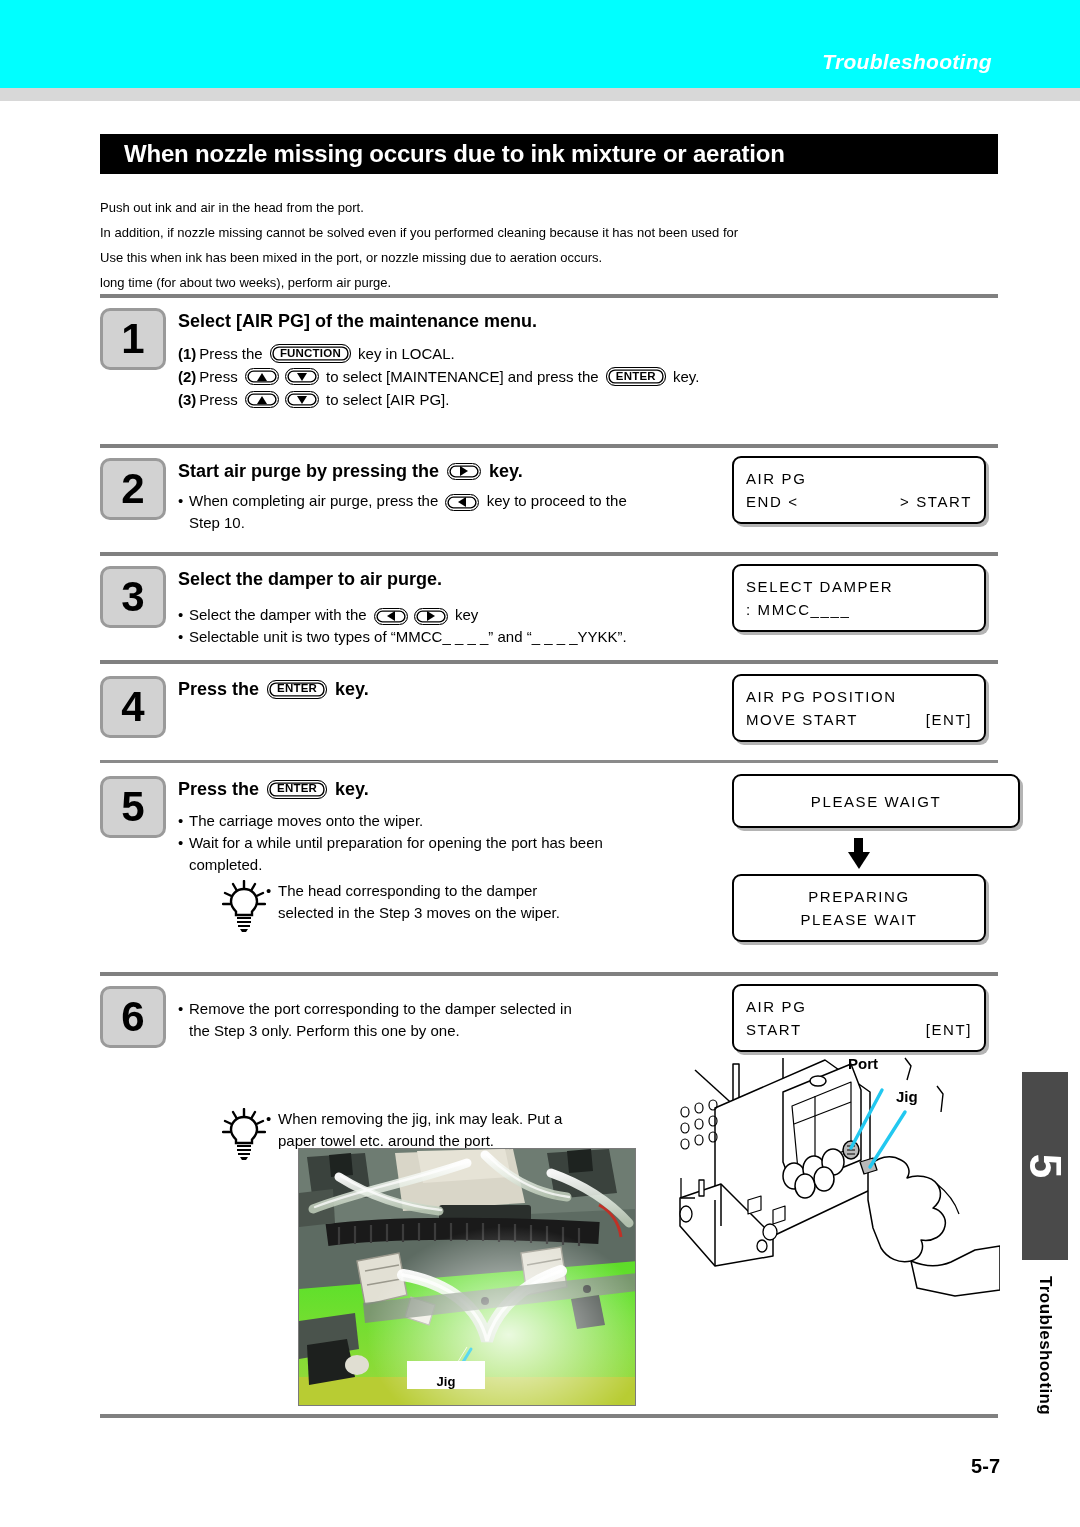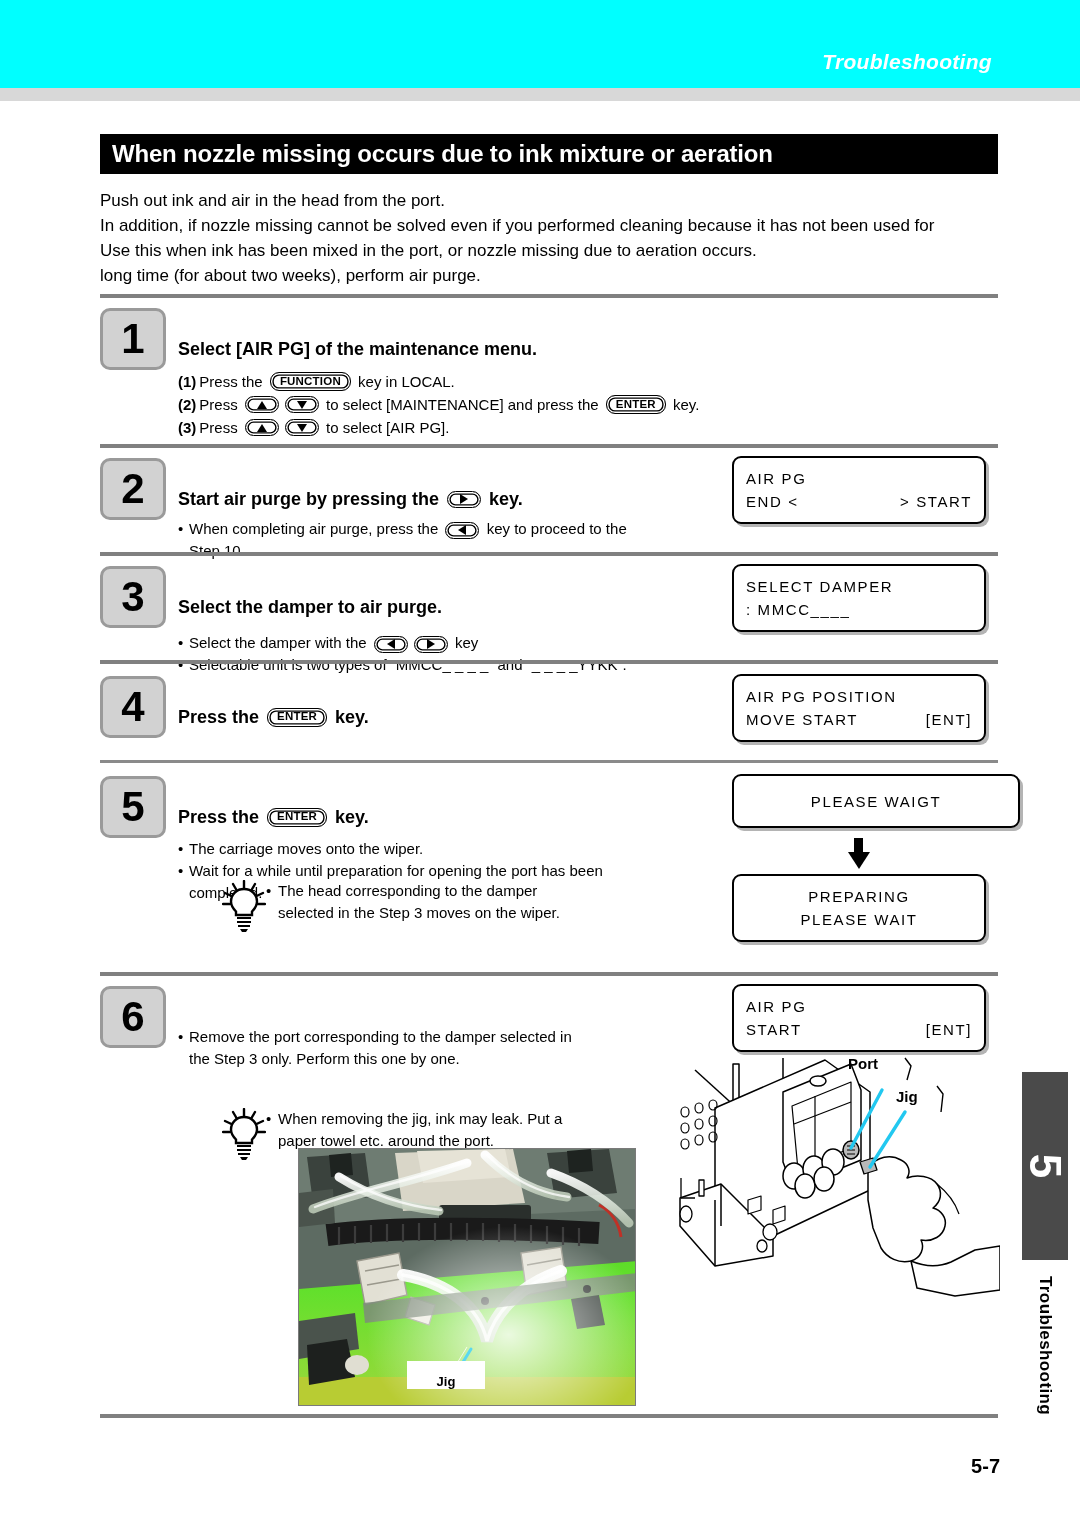--- a/index.html
+++ b/index.html
@@ -27,28 +27,28 @@
     background: #d8d8d8;
   }
 
   
   .title-bar {
     position: absolute; left: 100px; top: 134px; width: 898px; height: 40px;
     background: #000000;
     display: flex; align-items: center;
   }
   .title-bar span {
-    color: #fff; font-size: 24px; font-weight: bold; padding-left: 12px;
+    color: #fff; font-size: 24px; font-weight: bold; padding-left: 24px;
     letter-spacing: -.2px;
   }
 
   
   .intro {
-    position: absolute; left: 100px; top: 188px; width: 900px;
-    font-size: 17px; line-height: 25px; color: #000;
+    position: absolute; left: 100px; top: 195px; width: 900px;
+    font-size: 13px; line-height: 25px; color: #000;
   }
 
   
   .rule {
     position: absolute; left: 100px; width: 898px;
     height: 4px; background: #808080;
   }
   .rule.thin { height: 3px; background: #8a8a8a; }
 
   
@@ -56,21 +56,21 @@
   .stepnum {
     position: absolute; left: 0; top: 0;
     width: 66px; height: 62px;
     background: #d2d2d2;
     border: 3px solid #9a9a9a;
     border-radius: 10px;
     display: flex; align-items: center; justify-content: center;
     font-size: 42px; font-weight: bold; color: #000;
     line-height: 1;
   }
-  .stepbody { position: absolute; left: 78px; top: 0; margin-top: 28px; }
+  .stepbody { position: absolute; left: 78px; top: 0; }
   .stephead {
     font-size: 18px; font-weight: bold; line-height: 26px;
     display: flex; align-items: center; flex-wrap: wrap; gap: 0;
   }
   .stephead .t { white-space: pre; }
   .sublist { margin-top: 6px; font-size: 15px; line-height: 22px; }
   .sublist .li { display: flex; align-items: flex-start; }
   .sublist .bullet { width: 11px; flex: 0 0 11px; }
   .numlist { font-size: 15px; line-height: 23px; }
   .numlist .li { display: flex; align-items: center; white-space: pre; }

